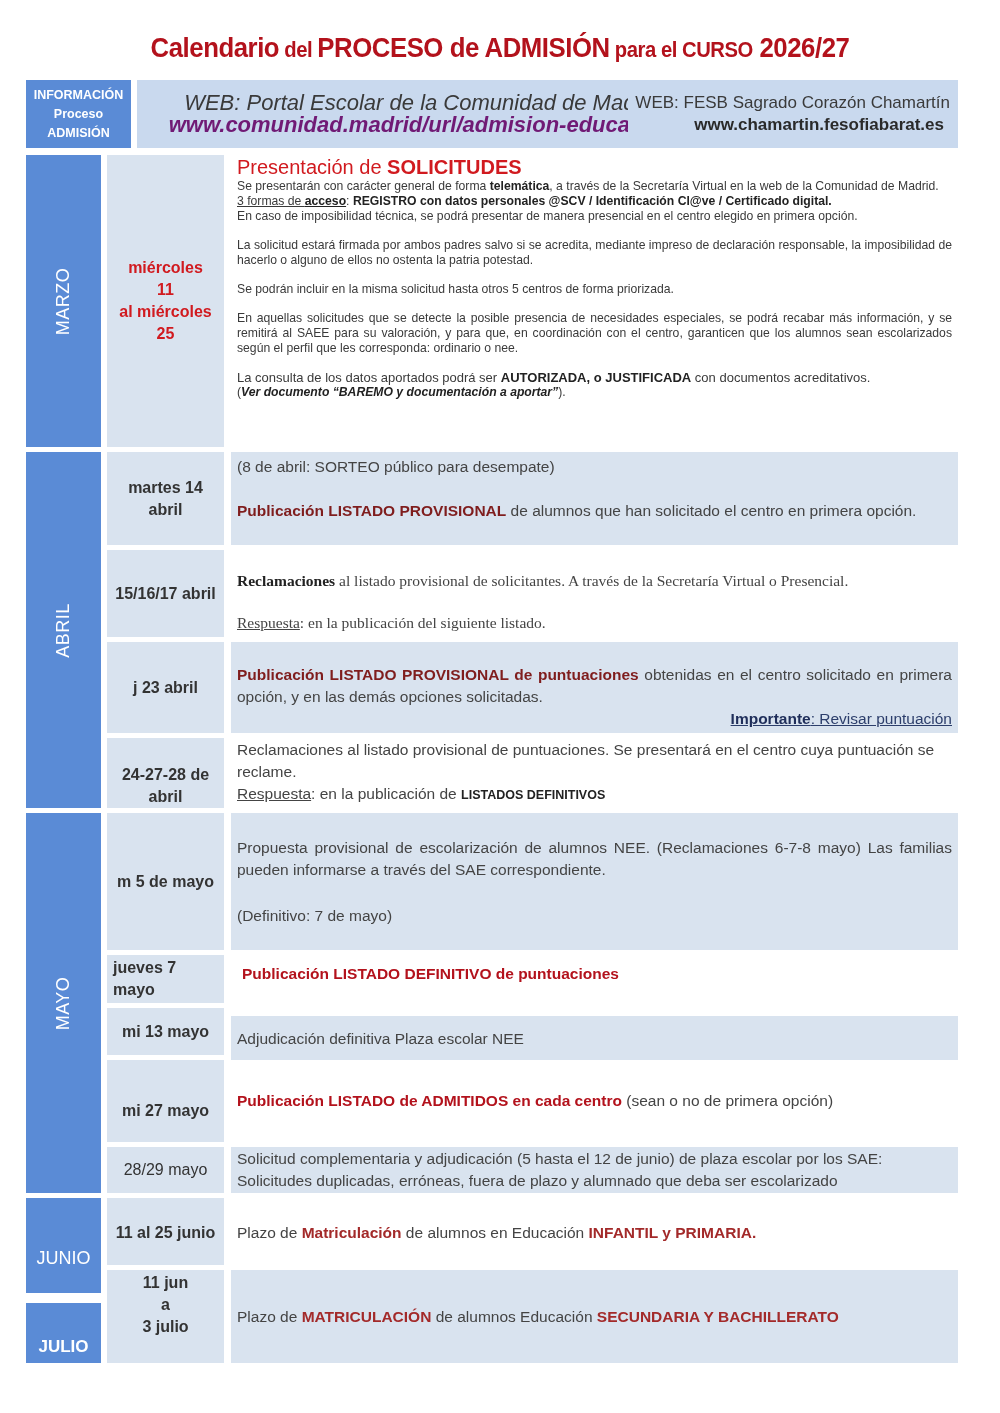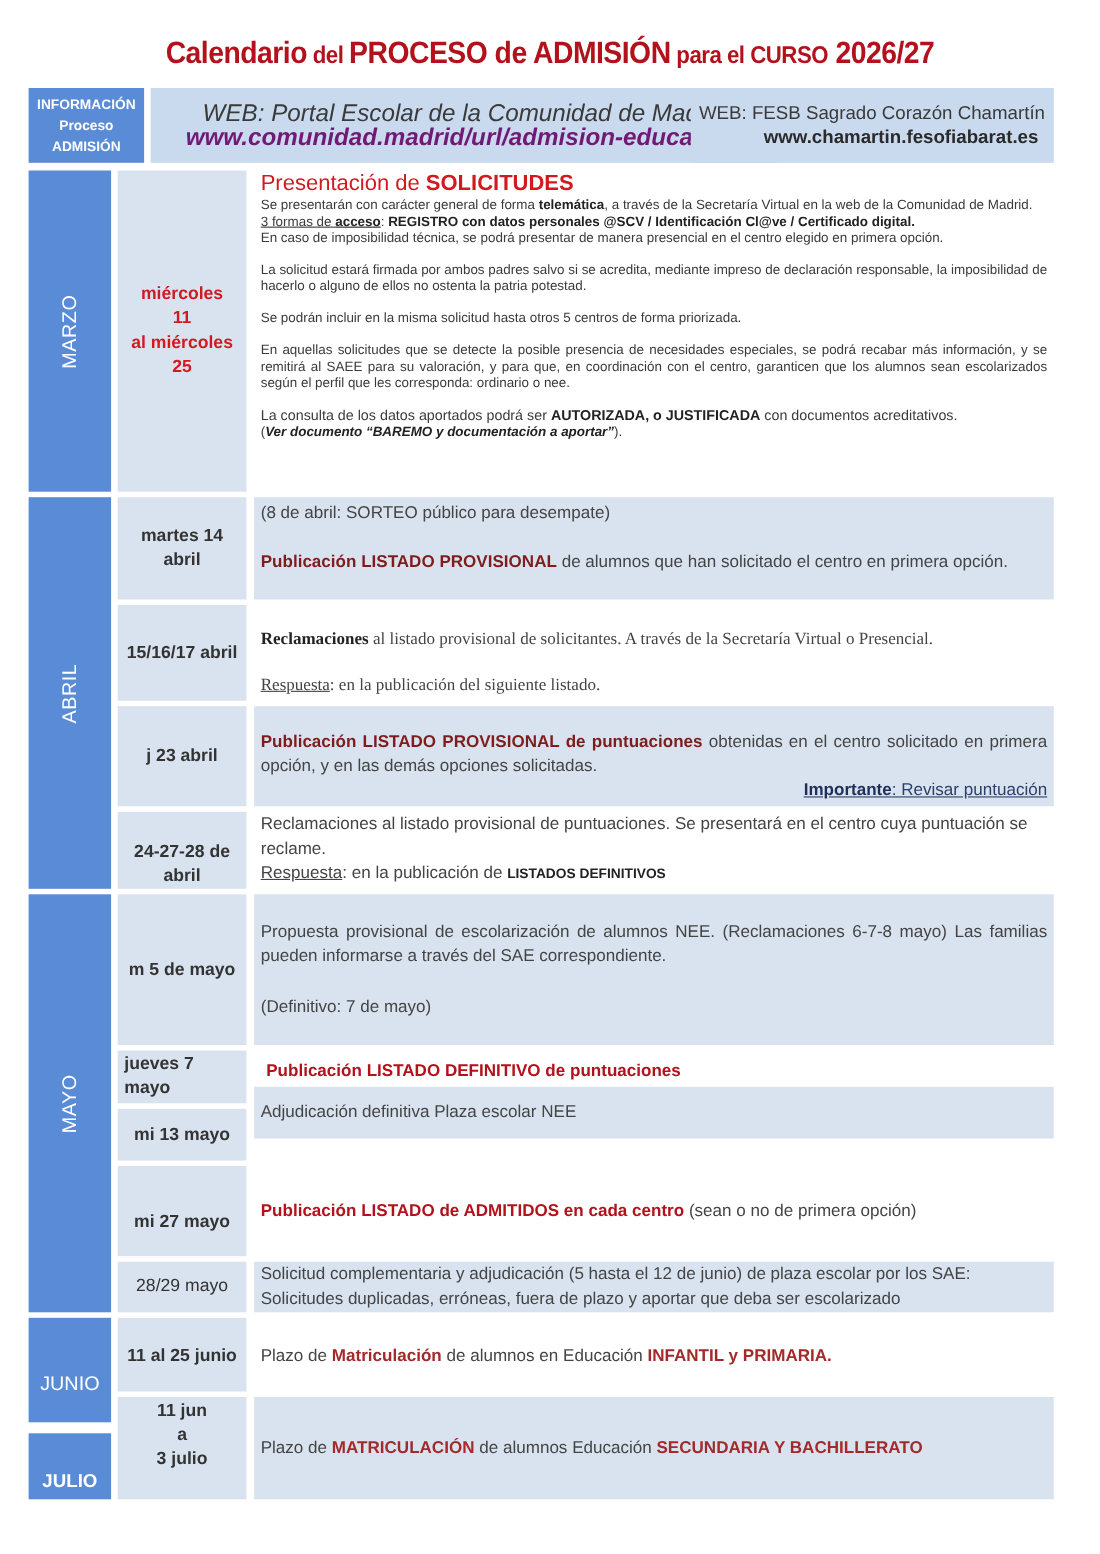--- a/index.html
+++ b/index.html
@@ -143,37 +143,37 @@
   <div>jueves 7</div>
   <div>mayo</div>
 </div>
 <div class="abs content white" style="top:955px;height:48px;padding-top:8px;padding-left:11px;">
   <div class="red" style="color:#b3121c;">Publicación LISTADO DEFINITIVO de puntuaciones</div>
 </div>
 
 <div class="abs date light" style="top:1008px;height:47px;justify-content:flex-end;padding-bottom:12px;">
   <div>mi 13 mayo</div>
 </div>
-<div class="abs content light" style="top:988px;height:47px;padding-top:12px;">
+<div class="abs content light" style="top:1016px;height:47px;padding-top:12px;">
   <div>Adjudicación definitiva Plaza escolar NEE</div>
 </div>
 
 <div class="abs date light" style="top:1060px;height:82px;padding-top:20px;">
   <div>mi 27 mayo</div>
 </div>
 <div class="abs content white" style="top:1060px;height:82px;padding-top:30px;">
   <div><span class="red" style="color:#b3121c;">Publicación LISTADO de ADMITIDOS en cada centro</span><span> (sean o no de primera opción)</span></div>
 </div>
 
 <div class="abs date light" style="top:1147px;height:46px;font-weight:normal;">
   <div>28/29 mayo</div>
 </div>
 <div class="abs content light j" style="top:1147px;height:46px;padding-top:1px;">
   <div>Solicitud complementaria y adjudicación (5 hasta el 12 de junio) de plaza escolar por los SAE:</div>
-  <div>Solicitudes duplicadas, erróneas, fuera de plazo y aportar que deba ser escolarizado</div>
+  <div>Solicitudes duplicadas, erróneas, fuera de plazo y alumnado que deba ser escolarizado</div>
 </div>
 
 <div class="abs month dark" style="top:1198px;height:95px;align-items:flex-end;padding-bottom:24px;">
   <span>JUNIO</span>
 </div>
 <div class="abs date light" style="top:1198px;height:67px;justify-content:flex-start;padding-top:24px;">
   <div>11 al 25 junio</div>
 </div>
 <div class="abs content white" style="top:1198px;height:67px;padding-top:24px;">
   <div><span>Plazo de </span><span class="dred">Matriculación</span><span> de alumnos en Educación </span><span class="dred">INFANTIL y PRIMARIA.</span></div>

